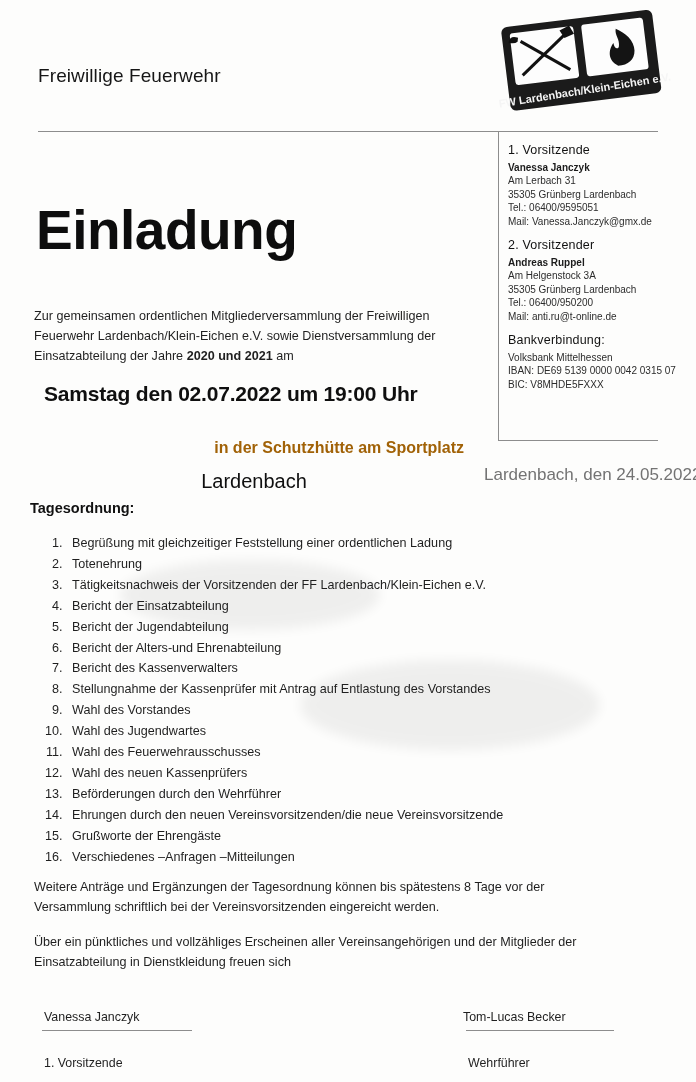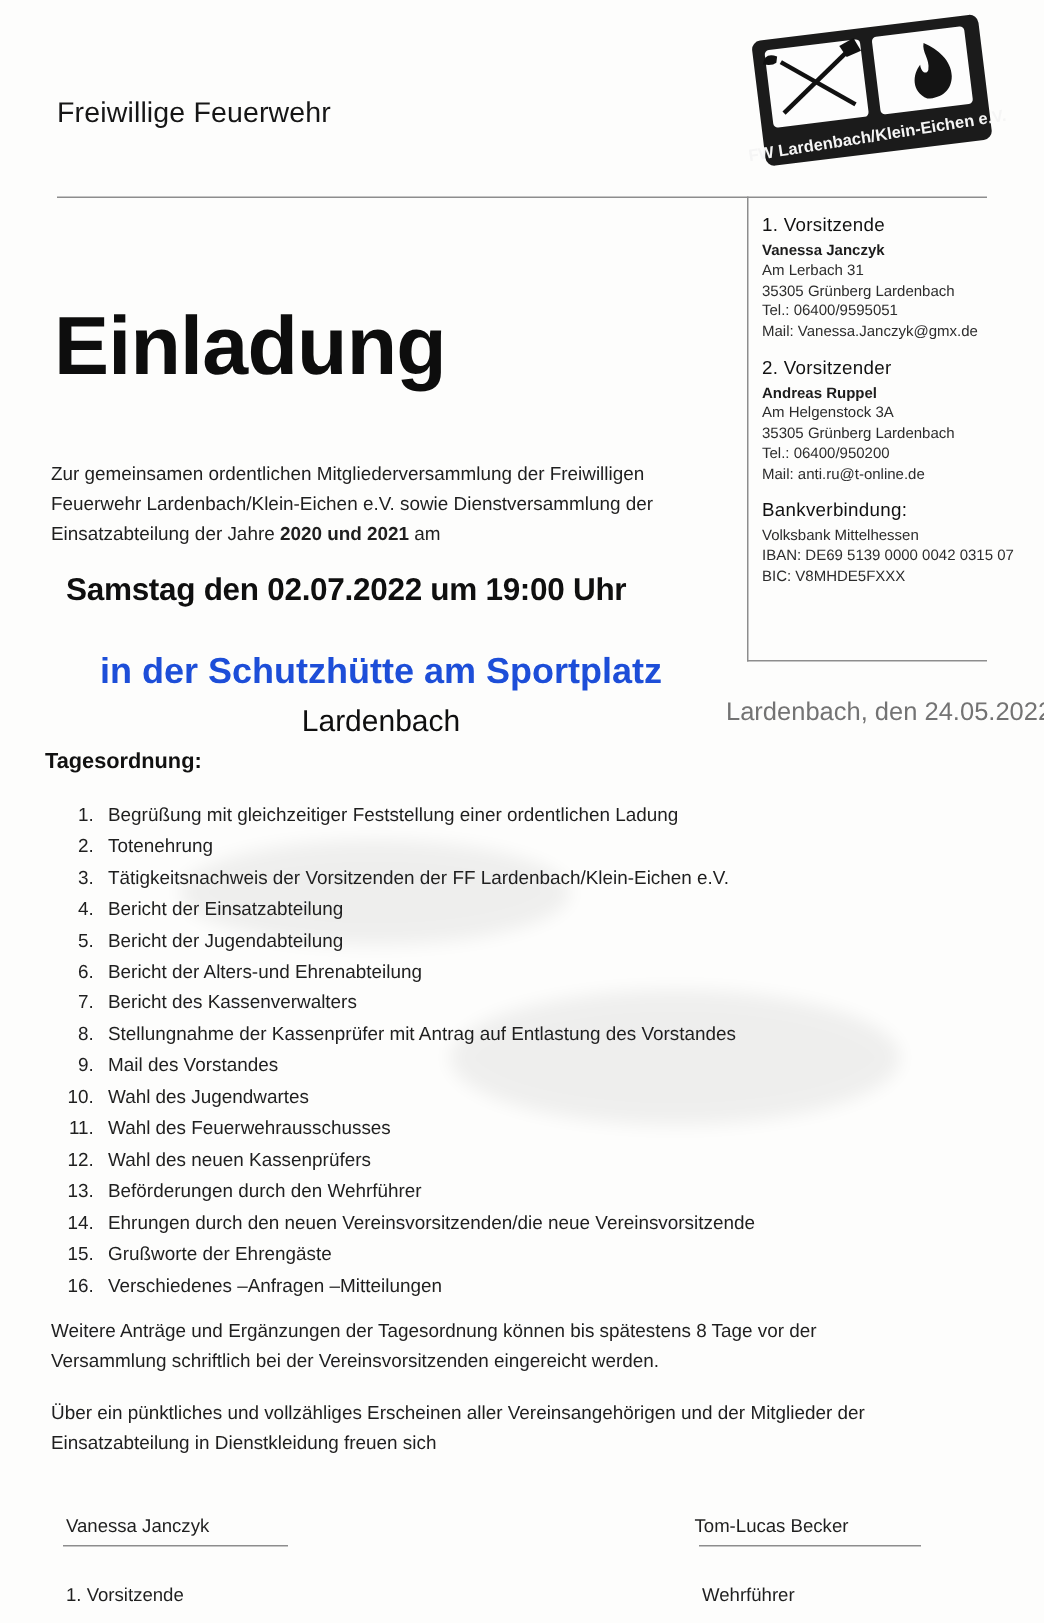--- a/index.html
+++ b/index.html
@@ -118,25 +118,25 @@
     font-size: 21px;
     font-weight: bold;
     color: #0f0f0f;
     letter-spacing: -0.2px;
   }
   .placeline {
     position: absolute;
     left: 44px;
     top: 432px;
     width: 420px;
-    text-align: center;
-    font-size: 24px;
+    text-align: right;
+    font-size: 16px;
     font-weight: bold;
     line-height: 31px;
-    color: #1d4ed8;
+    color: #a16207;
   }
   .place-city {
     position: absolute;
     left: 44px;
     top: 470px;
     width: 420px;
     text-align: center;
     font-size: 20px;
     font-weight: normal;
     color: #0f0f0f;
@@ -320,21 +320,21 @@
   <div class="agenda-title">Tagesordnung:</div>
   <ol class="agenda">
     <li>Begrüßung mit gleichzeitiger Feststellung einer ordentlichen Ladung</li>
     <li>Totenehrung</li>
     <li>Tätigkeitsnachweis der Vorsitzenden der FF Lardenbach/Klein-Eichen e.V.</li>
     <li>Bericht der Einsatzabteilung</li>
     <li>Bericht der Jugendabteilung</li>
     <li>Bericht der Alters-und Ehrenabteilung</li>
     <li>Bericht des Kassenverwalters</li>
     <li>Stellungnahme der Kassenprüfer mit Antrag auf Entlastung des Vorstandes</li>
-    <li>Mail des Vorstandes</li>
+    <li>Wahl des Vorstandes</li>
     <li>Wahl des Jugendwartes</li>
     <li>Wahl des Feuerwehrausschusses</li>
     <li>Wahl des neuen Kassenprüfers</li>
     <li>Beförderungen durch den Wehrführer</li>
     <li>Ehrungen durch den neuen Vereinsvorsitzenden/die neue Vereinsvorsitzende</li>
     <li>Grußworte der Ehrengäste</li>
     <li>Verschiedenes –Anfragen –Mitteilungen</li>
   </ol>
 
   <div class="para para1">Weitere Anträge und Ergänzungen der Tagesordnung können bis spätestens 8 Tage vor der Versammlung schriftlich bei der Vereinsvorsitzenden eingereicht werden.</div>

